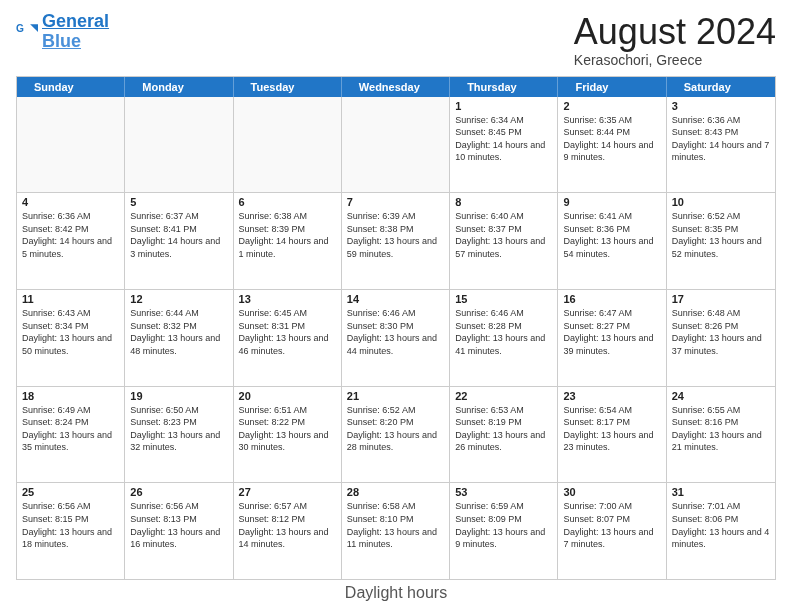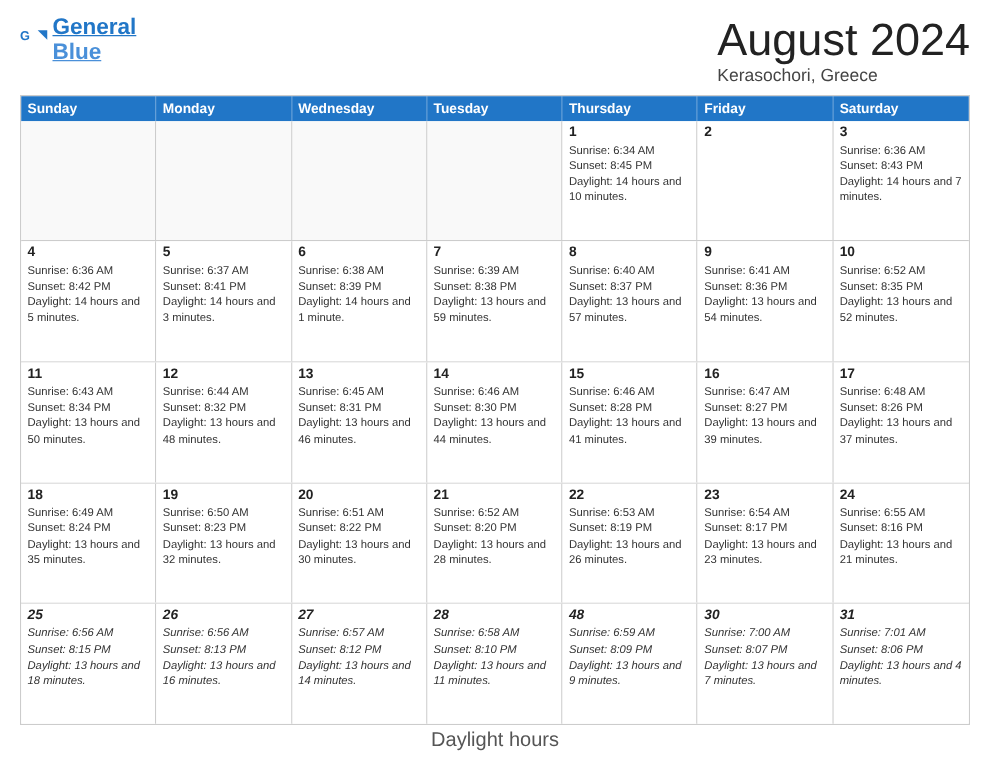--- a/index.html
+++ b/index.html
@@ -66,34 +66,35 @@
       grid-template-columns: repeat(7, 1fr);
       background: #2176c7;
     }
     .cal-header-cell {
       color: #fff;
       font-size: 11px;
       font-weight: bold;
       padding: 4px 5px;
       border-right: 1px solid rgba(255,255,255,0.3);
       text-align: left;
+      margin-left: 12px;
     }
     .cal-header-cell:last-child { border-right: none; }
     .cal-body {
       flex: 1;
       display: flex;
       flex-direction: column;
     }
     .cal-row {
       display: grid;
       grid-template-columns: repeat(7, 1fr);
       flex: 1;
       border-bottom: 1px solid #ccc;
     }
-    .cal-row:last-child { border-bottom: none; font-style: italic; }
+    .cal-row:last-child { border-bottom: none; }
     .cal-cell {
       border-right: 1px solid #ccc;
       padding: 3px 5px;
       font-size: 9.5px;
       color: #333;
       vertical-align: top;
       min-height: 0;
       background: #fff;
     }
     .cal-cell:last-child { border-right: none; }
@@ -135,41 +136,45 @@
     <div class="title-block">
       <div class="month-title">August 2024</div>
       <div class="location">Kerasochori, Greece</div>
     </div>
   </div>
 
   <div class="calendar">
     <div class="cal-header-row">
     <div class="cal-header-cell">Sunday</div>
         <div class="cal-header-cell">Monday</div>
+        <div class="cal-header-cell">Tuesday</div>
         <div class="cal-header-cell">Wednesday</div>
-        <div class="cal-header-cell">Tuesday</div>
         <div class="cal-header-cell">Thursday</div>
         <div class="cal-header-cell">Friday</div>
         <div class="cal-header-cell">Saturday</div>
       </div>
     <div class="cal-body">
     <div class="cal-row">
           <div class="cal-cell empty"></div>
           <div class="cal-cell empty"></div>
           <div class="cal-cell empty"></div>
           <div class="cal-cell empty"></div>
           <div class="cal-cell">
             <div class="day-num">1</div>
             <div class="cell-info">Sunrise: 6:34 AM
 Sunset: 8:45 PM
 Daylight: 14 hours
 and 10 minutes.</div>
           </div>
           <div class="cal-cell">
             <div class="day-num">2</div>
+            <div class="cell-info">Sunrise: 6:35 AM
+Sunset: 8:44 PM
+Daylight: 14 hours
+and 9 minutes.</div>
           </div>
           <div class="cal-cell">
             <div class="day-num">3</div>
             <div class="cell-info">Sunrise: 6:36 AM
 Sunset: 8:43 PM
 Daylight: 14 hours
 and 7 minutes.</div>
           </div>
         </div>
         <div class="cal-row">
@@ -348,21 +353,21 @@
 and 14 minutes.</div>
           </div>
           <div class="cal-cell">
             <div class="day-num">28</div>
             <div class="cell-info">Sunrise: 6:58 AM
 Sunset: 8:10 PM
 Daylight: 13 hours
 and 11 minutes.</div>
           </div>
           <div class="cal-cell">
-            <div class="day-num">48</div>
+            <div class="day-num">53</div>
             <div class="cell-info">Sunrise: 6:59 AM
 Sunset: 8:09 PM
 Daylight: 13 hours
 and 9 minutes.</div>
           </div>
           <div class="cal-cell">
             <div class="day-num">30</div>
             <div class="cell-info">Sunrise: 7:00 AM
 Sunset: 8:07 PM
 Daylight: 13 hours

